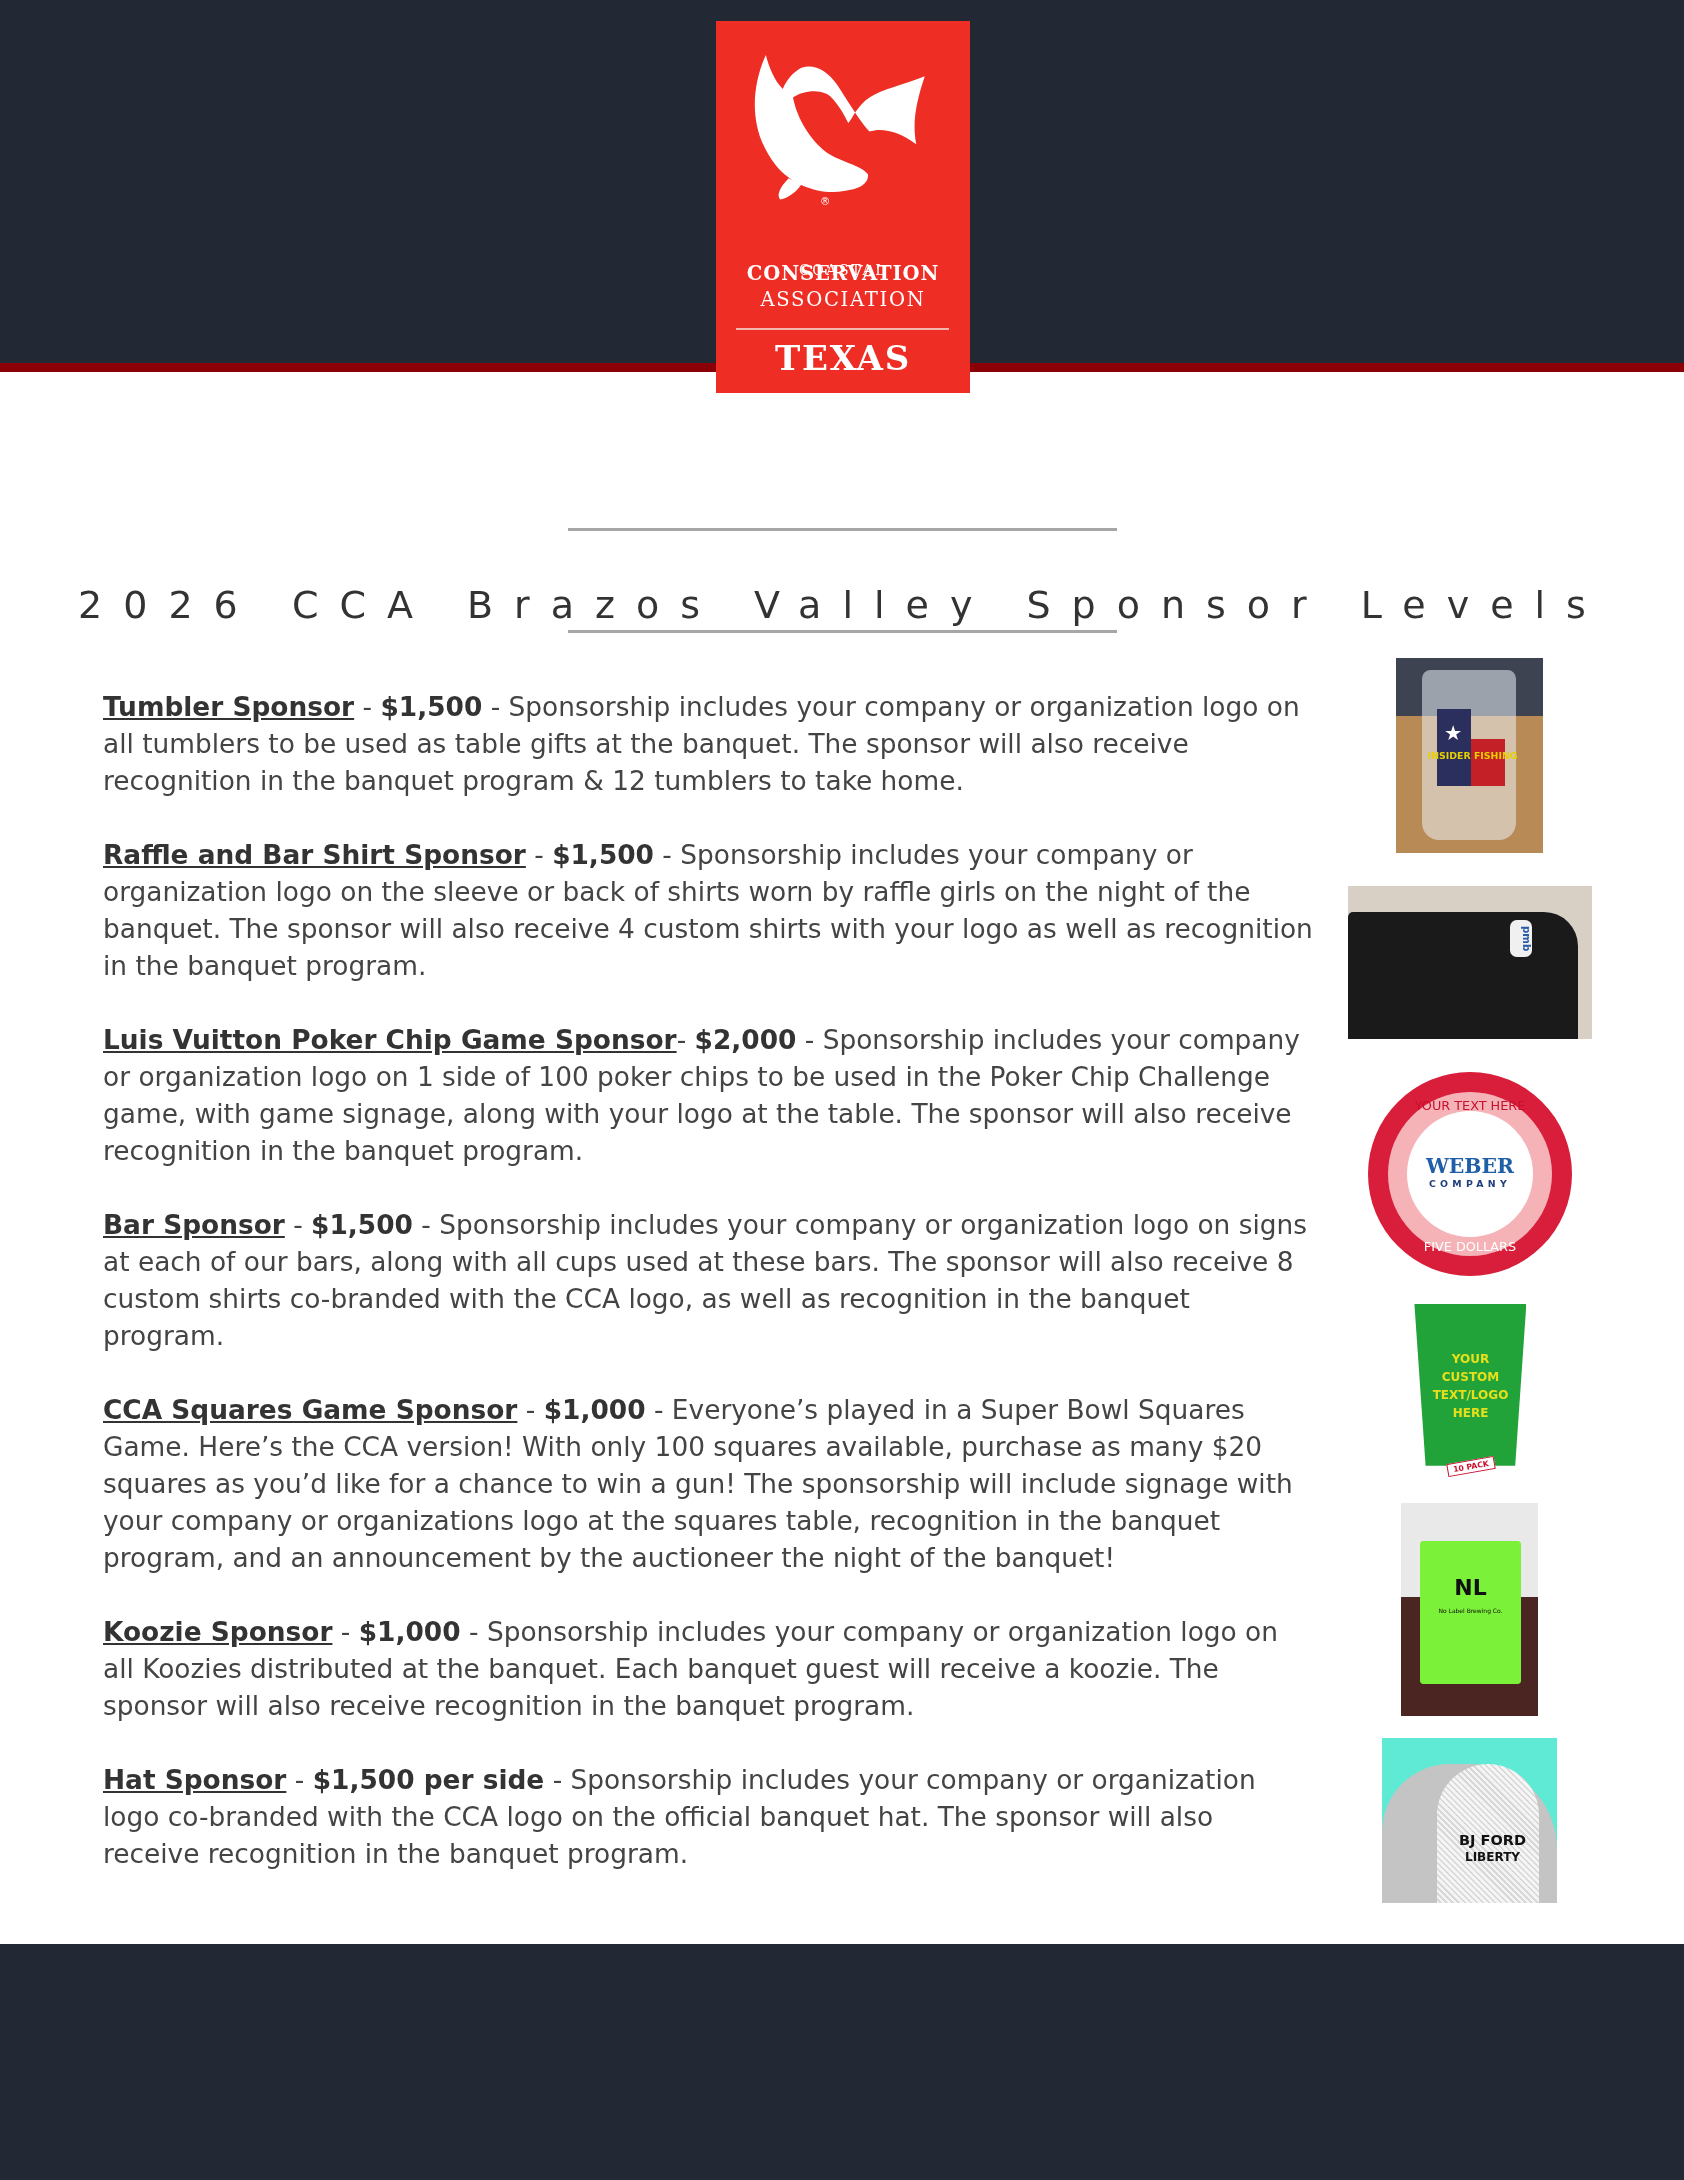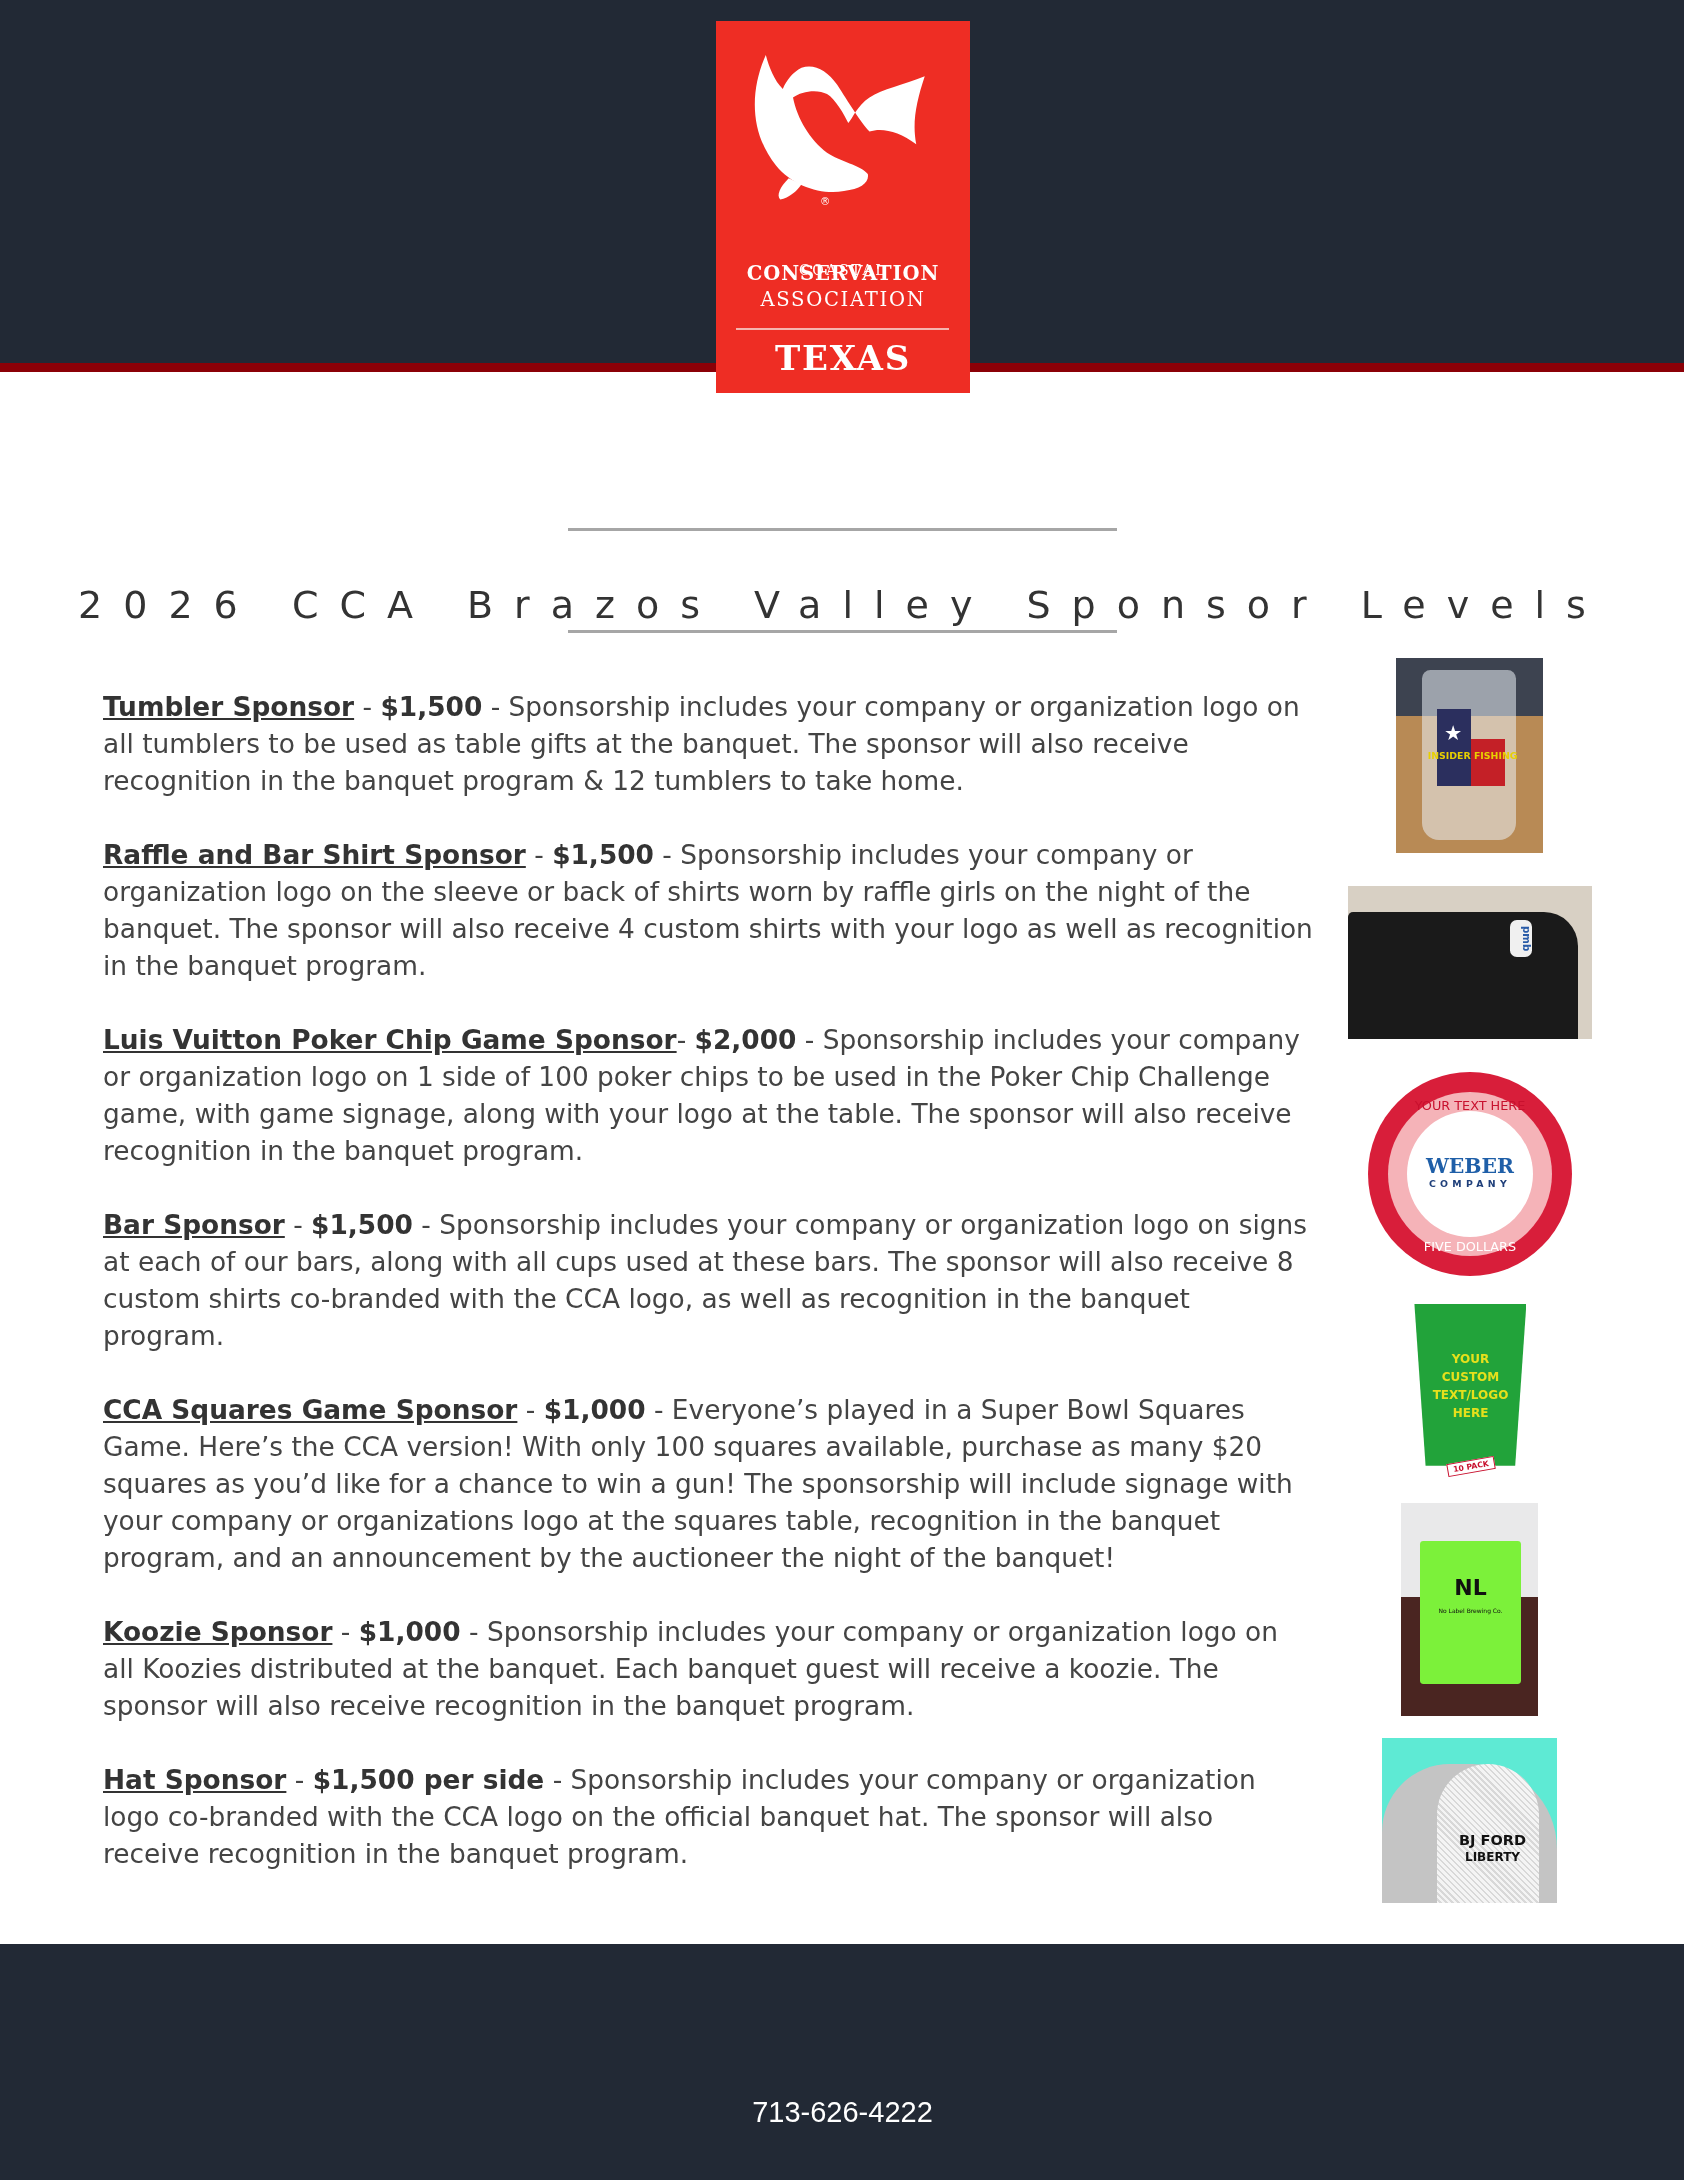--- a/index.html
+++ b/index.html
@@ -100,15 +100,14 @@
 </div>
 
 <div class="thumb" style="left:1382px;top:1738px;width:175px;height:165px;background:#5eead4;">
   <div style="position:absolute;left:0;top:25.6px;width:175px;height:140px;background:#c4c4c4;border-radius:68px 85px 0 0;"></div>
   <div style="position:absolute;left:55px;top:25.6px;width:102px;height:140px;background:repeating-linear-gradient(45deg,#f4f4f4 0 2.6px,#d8d8d8 2.6px 4.3px);border-radius:51px 51px 0 0;"></div>
   <div style="position:absolute;left:68px;top:94px;width:85px;text-align:center;font-size:14.5px;font-weight:bold;color:#111;">BJ FORD</div>
   <div style="position:absolute;left:68px;top:112px;width:85px;text-align:center;font-size:12px;font-weight:bold;color:#111;">LIBERTY</div>
 </div>
 
 <div class="footer">
-  <div class="phone">713-626-4222</div>
 </div>
 
 
 </body></html>

